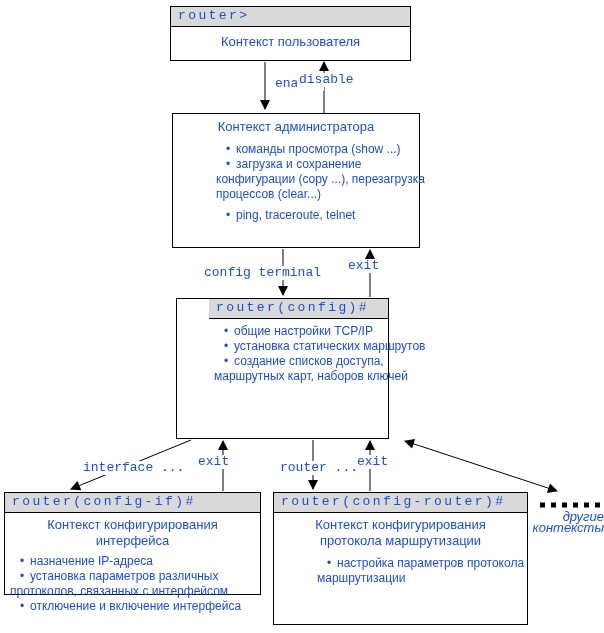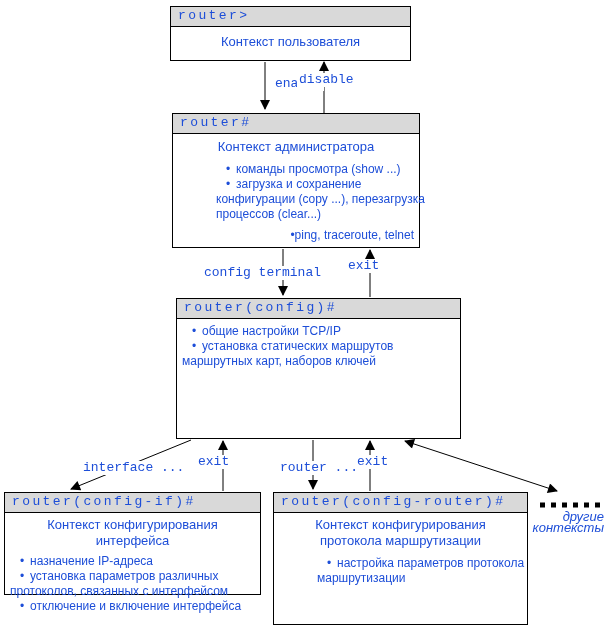--- a/index.html
+++ b/index.html
@@ -10,21 +10,21 @@
   .hdr{background:var(--header-bg,#d9d9d9);border-bottom:1px solid #000;height:19px;line-height:18px;
        font-family:"Liberation Mono","DejaVu Sans Mono",monospace;font-size:13px;letter-spacing:2.4px;
        padding-left:7px;white-space:nowrap;overflow:hidden;}
   .title{text-align:center;font-size:13px;line-height:16px;}
   .t1{margin-top:7px;}
   .t3{margin-top:4px;padding:0 24px;}
   .lines{margin-top:5px;}
   .m7{margin-top:7px;margin-left:38px;}
   .ln{font-size:12px;line-height:15px;padding:0 5px;white-space:nowrap;}
   .b::before{content:"•";display:inline-block;width:10px;margin-left:10px;}
-  .gap{margin-top:6px;text-align:right;}
+  .gap{margin-top:6px;}
   .alabel{position:absolute;z-index:3;background:#fff;padding:0 2px;
           font-family:"Liberation Mono","DejaVu Sans Mono",monospace;font-size:13px;line-height:14px;white-space:nowrap;}
   .octx{position:absolute;z-index:3;left:528px;top:511px;width:76px;text-align:right;
         font-style:italic;font-size:13px;line-height:11px;}
 </style>
 </head>
 <body>
 
 <div class="canvas">
 
@@ -45,36 +45,36 @@
     <line x1="405" y1="441" x2="557" y2="491" stroke="#000" marker-start="url(#ah)" marker-end="url(#ah)"></line>
     <line x1="540" y1="505" x2="602" y2="505" stroke="#000" stroke-width="5" stroke-dasharray="5 6"></line>
   </svg>
 
   <div class="box" style="left:170px;top:6px;width:241px;height:55px;">
     <div class="hdr">router&gt;</div>
     <div class="title t1">Контекст пользователя</div>
   </div>
 
   <div class="box" style="left:172px;top:113px;width:248px;height:135px;">
-    <div class="hdr">router#</div>
     <div class="title t1" style="margin-top:5px;">Контекст администратора</div>
     <div class="lines m7">
       <div class="ln b">команды просмотра (show ...)</div>
       <div class="ln b">загрузка и сохранение</div>
       <div class="ln">конфигурации (copy ...), перезагрузка</div>
       <div class="ln">процессов (clear...)</div>
       <div class="ln b gap">ping, traceroute, telnet</div>
     </div>
   </div>
 
-  <div class="box" style="left:176px;top:298px;width:285px;height:141px;">
+  <div class="box" style="left:176px;top:298px;width:213px;height:141px;padding-left:32px;">
     <div class="hdr">router(config)#</div>
     <div class="lines">
       <div class="ln b">общие настройки TCP/IP</div>
       <div class="ln b">установка статических маршрутов</div>
+      <div class="ln b">создание списков доступа,</div>
       <div class="ln">маршрутных карт, наборов ключей</div>
     </div>
   </div>
 
   <div class="box" style="left:4px;top:492px;width:257px;height:103px;">
     <div class="hdr">router(config-if)#</div>
     <div class="title t3">Контекст конфигурирования интерфейса</div>
     <div class="lines">
       <div class="ln b">назначение IP-адреса</div>
       <div class="ln b">установка параметров различных</div>

